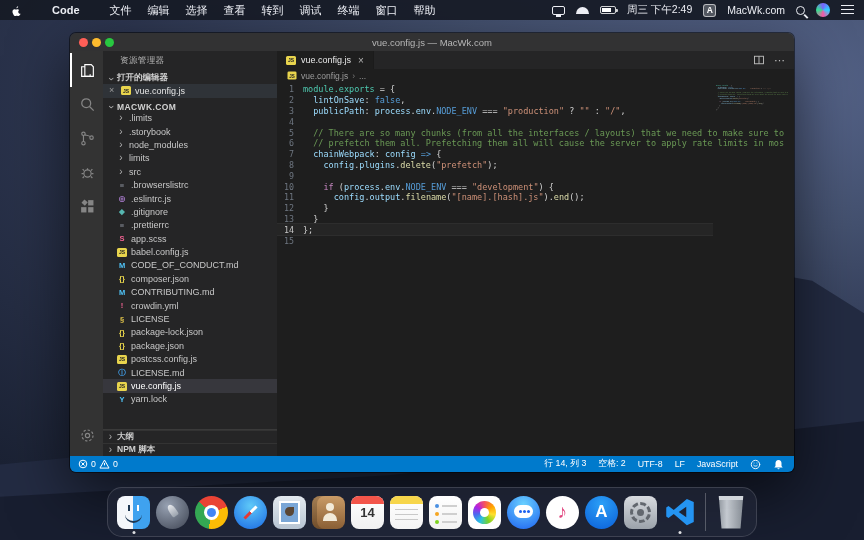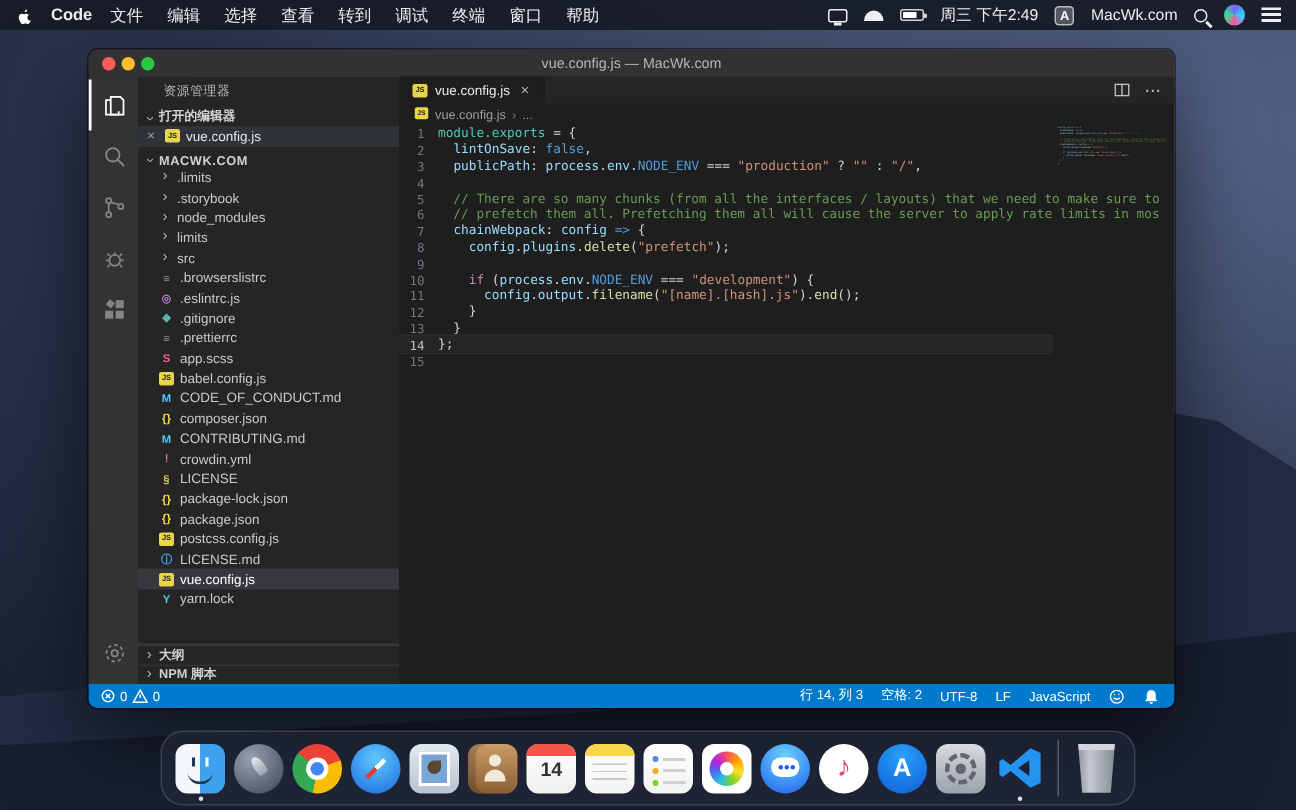--- a/index.html
+++ b/index.html
@@ -10,21 +10,21 @@
   .wall{position:absolute;inset:0;
     background:radial-gradient(130% 95% at 88% 16%,#56648a 0%,#44516f 28%,#2d3650 58%,#1b2234 100%);}
   .dune{position:absolute;inset:0;background:#232b42;
     clip-path:polygon(0 86%,38% 80%,60% 70%,78% 57%,87% 50%,94% 52%,100% 58%,100% 100%,0 100%);}
   .dune2{position:absolute;inset:0;background:rgba(16,20,34,.55);
     clip-path:polygon(0 92%,45% 88%,100% 78%,100% 100%,0 100%);}
   
   .menubar{position:absolute;left:0;top:0;width:100%;height:20px;
     background:rgba(22,26,37,.92);display:flex;justify-content:space-between;
     align-items:center;padding:0 10px;font-size:11px;color:#ecEEF4;z-index:50;}
-  .mb-left,.mb-right{display:flex;align-items:center;gap:12px;}
+  .mb-left,.mb-right{display:flex;align-items:center;gap:30px;}
   .mb-right{gap:11px;}
   .mb-apple svg{display:block;}
   .mb-app{font-weight:bold;}
   .mb-menus{display:flex;gap:16px;}
   .mb-menu{cursor:default;font-family:Liberation Serif, serif;}
   .mb-clock,.mb-brand{font-size:10.5px;}
   .mb-input{width:13px;height:13px;border-radius:3px;background:rgba(255,255,255,.25);
     border:1px solid rgba(255,255,255,.6);font-size:8.5px;font-weight:bold;
     display:inline-flex;align-items:center;justify-content:center;color:#fff;}
   .mi{display:inline-block;position:relative;}
@@ -35,21 +35,21 @@
   .mi-batt::before{content:"";position:absolute;left:1px;top:1px;bottom:1px;width:9px;background:#fff;}
   .mi-batt::after{content:"";position:absolute;right:-3px;top:2px;width:2px;height:3px;background:rgba(255,255,255,.8);border-radius:0 1px 1px 0;}
   .mi-search{width:9px;height:9px;border:1.4px solid #ecEEF4;border-radius:50%;}
   .mi-search::after{content:"";position:absolute;width:1.6px;height:5px;background:#ecEEF4;
     left:8px;top:7px;transform:rotate(-45deg);}
   .mi-siri{width:14px;height:14px;border-radius:50%;
     background:conic-gradient(#7b61ff,#2bd2ff,#f857a6,#35e08f,#7b61ff);filter:blur(.4px);}
   .mi-list{width:13px;height:10px;
     background:repeating-linear-gradient(180deg,#ecEEF4 0 1.5px,transparent 1.5px 4px);}
   
-  .window{position:absolute;left:59px;top:33px;width:724px;height:439px;
+  .window{position:absolute;left:70px;top:33px;width:724px;height:439px;
     border-radius:6px;overflow:hidden;display:flex;flex-direction:column;
     box-shadow:0 22px 60px rgba(0,0,0,.6),0 0 0 1px rgba(0,0,0,.5);z-index:20;
     font-size:9px;}
   .titlebar{height:18px;background:var(--c-titlebar);position:relative;flex:0 0 auto;
     display:flex;align-items:center;justify-content:center;}
   .tl{position:absolute;top:4.5px;width:9px;height:9px;border-radius:50%;}
   .tl.red{left:9px;background:#ff5f57;}
   .tl.yel{left:22px;background:#febc2e;}
   .tl.grn{left:35px;background:#28c840;}
   .wtitle{font-size:9.5px;color:#b6b6b6;}

